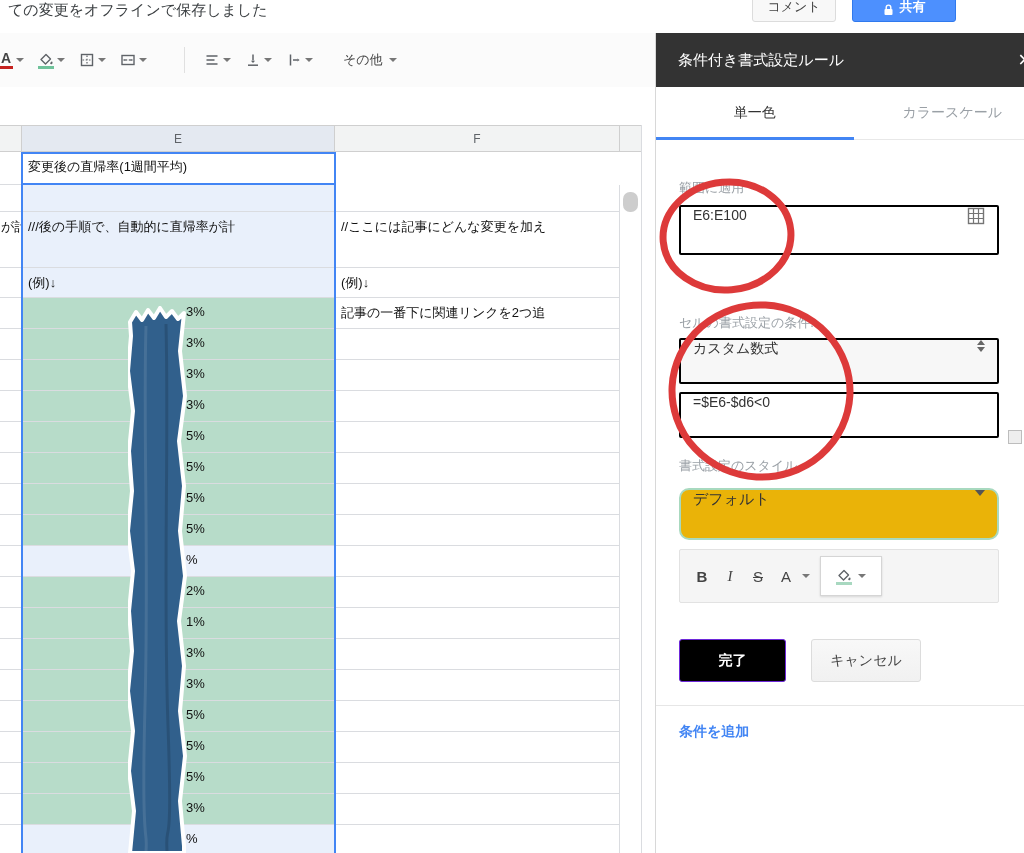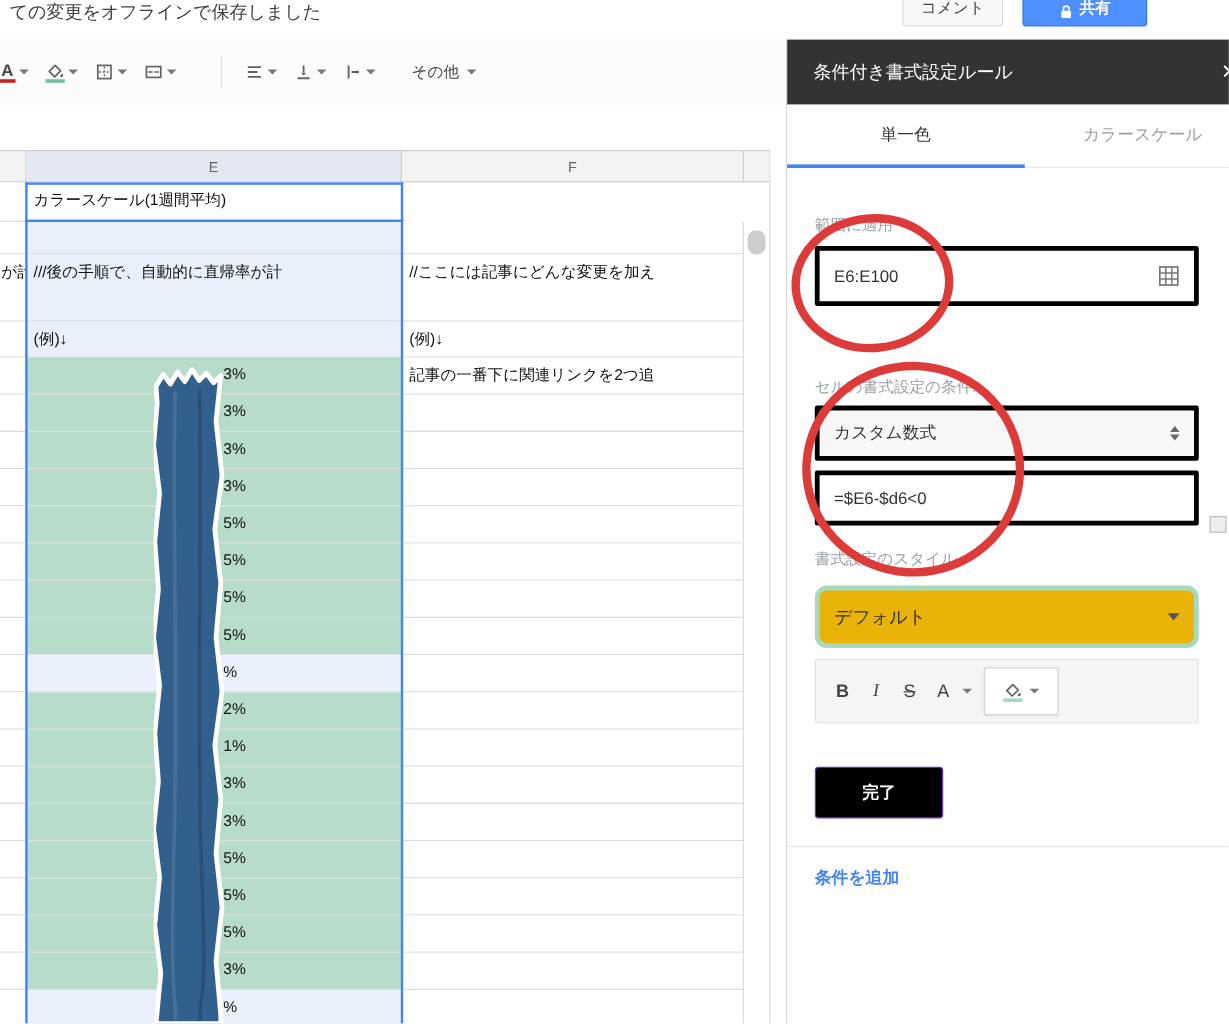--- a/index.html
+++ b/index.html
@@ -63,22 +63,22 @@
     padding:0 16px 0 22px; font-size:15px; }
   .panel-title { flex:1; }
   .panel-close { font-size:22px; line-height:1; cursor:pointer; padding:2px 4px; }
   .tabs { position:relative; height:53px; border-bottom:1px solid #e8e8e8; display:flex; }
   .tab { flex:1; display:flex; align-items:center; justify-content:center; font-size:14px; cursor:pointer; }
   .tab.active { color:#333; }
   .tab.inactive { color:#9aa0a6; }
   .tab-underline { position:absolute; left:0; bottom:-1px; width:50%; height:3px; background:#4285f4; }
   .s-label { position:absolute; left:23px; color:#9aa0a6; font-size:13px; }
   .lbl1 { top:146px; } .lbl2 { top:281px; } .lbl3 { top:424px; }
-  .p-input { position:absolute; left:23px; width:320px; border:4px solid #000000; border-radius:2px;
-    background:#fff; display:flex; align-items:center; padding:0 12px; font-size:14px; color:#333; cursor:text; }
+  .p-input { position:absolute; left:23px; width:320px; border:2px solid #000000; border-radius:2px;
+    background:#fff; display:flex; align-items:flex-start; padding:0 12px; font-size:14px; color:#333; cursor:text; }
   .range-input { top:172px; height:50px; }
   .cond-dd { top:305px; height:46px; background:#f7f7f7; cursor:pointer; }
   .formula-input { top:359px; height:46px; }
   .style-dd { top:455px; height:52px; background:#eab308; border-color:#a8d9bf; font-size:15px; cursor:pointer;border-radius:10px; }
   .right-slot { margin-left:auto; display:flex; align-items:center; }
   .spinner { display:flex; flex-direction:column; gap:2px; }
   .spin-up { width:0; height:0; border-left:4px solid transparent; border-right:4px solid transparent; border-bottom:5px solid #666; }
   .spin-down { width:0; height:0; border-left:4px solid transparent; border-right:4px solid transparent; border-top:5px solid #666; }
   .dd-caret { width:0; height:0; border-left:5px solid transparent; border-right:5px solid transparent; border-top:6px solid #555; }
   .fmt-bar { position:absolute; left:23px; top:516px; width:320px; height:54px; background:#f5f5f5;
@@ -195,21 +195,21 @@
   <div class="col-headers">
     <div class="col-h d"></div>
     <div class="col-h e">E</div>
     <div class="col-h f">F</div>
     <div class="col-h g"></div>
   </div>
 
   <div class="sheet-body">
       <div class="sheet-row" style="height: 33px;">
         <div class="cell cell-d"></div>
-        <div class="cell cell-e bg-white">カラースケール(1週間平均)</div>
+        <div class="cell cell-e bg-white">変更後の直帰率(1週間平均)</div>
       </div>
       <div class="sheet-row" style="height: 27px;">
         <div class="cell cell-d"></div>
         <div class="cell cell-e bg-tint"></div>
         <div class="cell cell-f"></div>
       </div>
       <div class="sheet-row" style="height: 56px;">
         <div class="cell cell-d">が計</div>
         <div class="cell cell-e bg-tint">///後の手順で、自動的に直帰率が計</div>
         <div class="cell cell-f">//ここには記事にどんな変更を加え</div>
@@ -377,20 +377,21 @@
               <path d="M3 7.5 8 2.5 12.5 7 7.5 12Z" fill="none" stroke="#5f6368" stroke-width="1.4" stroke-linejoin="round"></path>
               <path d="M14 9.2q1.4 1.9 0 2.8-1.4.8-1.9-.7.3-1.1 1.9-2.1z" fill="#5f6368"></path>
             </svg>
           <span class="bucket-bar" style="background:#a8d8c0"></span>
         </span>
         <span class="caret"></span>
       </span>
     </div>
 
     <div class="btn-done">完了</div>
+    <div class="btn-cancel">キャンセル</div>
 
     <div class="p-div"></div>
     <div class="add-rule">条件を追加</div>
     <div class="add-chev">›</div>
   </div>
 
   <div class="resize-sq"></div>
 
   <svg class="annot" width="1024" height="853" viewBox="0 0 1024 853">
     <ellipse cx="727" cy="236" rx="64" ry="54" fill="none" stroke="#dd3a3a" stroke-width="7" transform="rotate(-5 727 236)"></ellipse>

